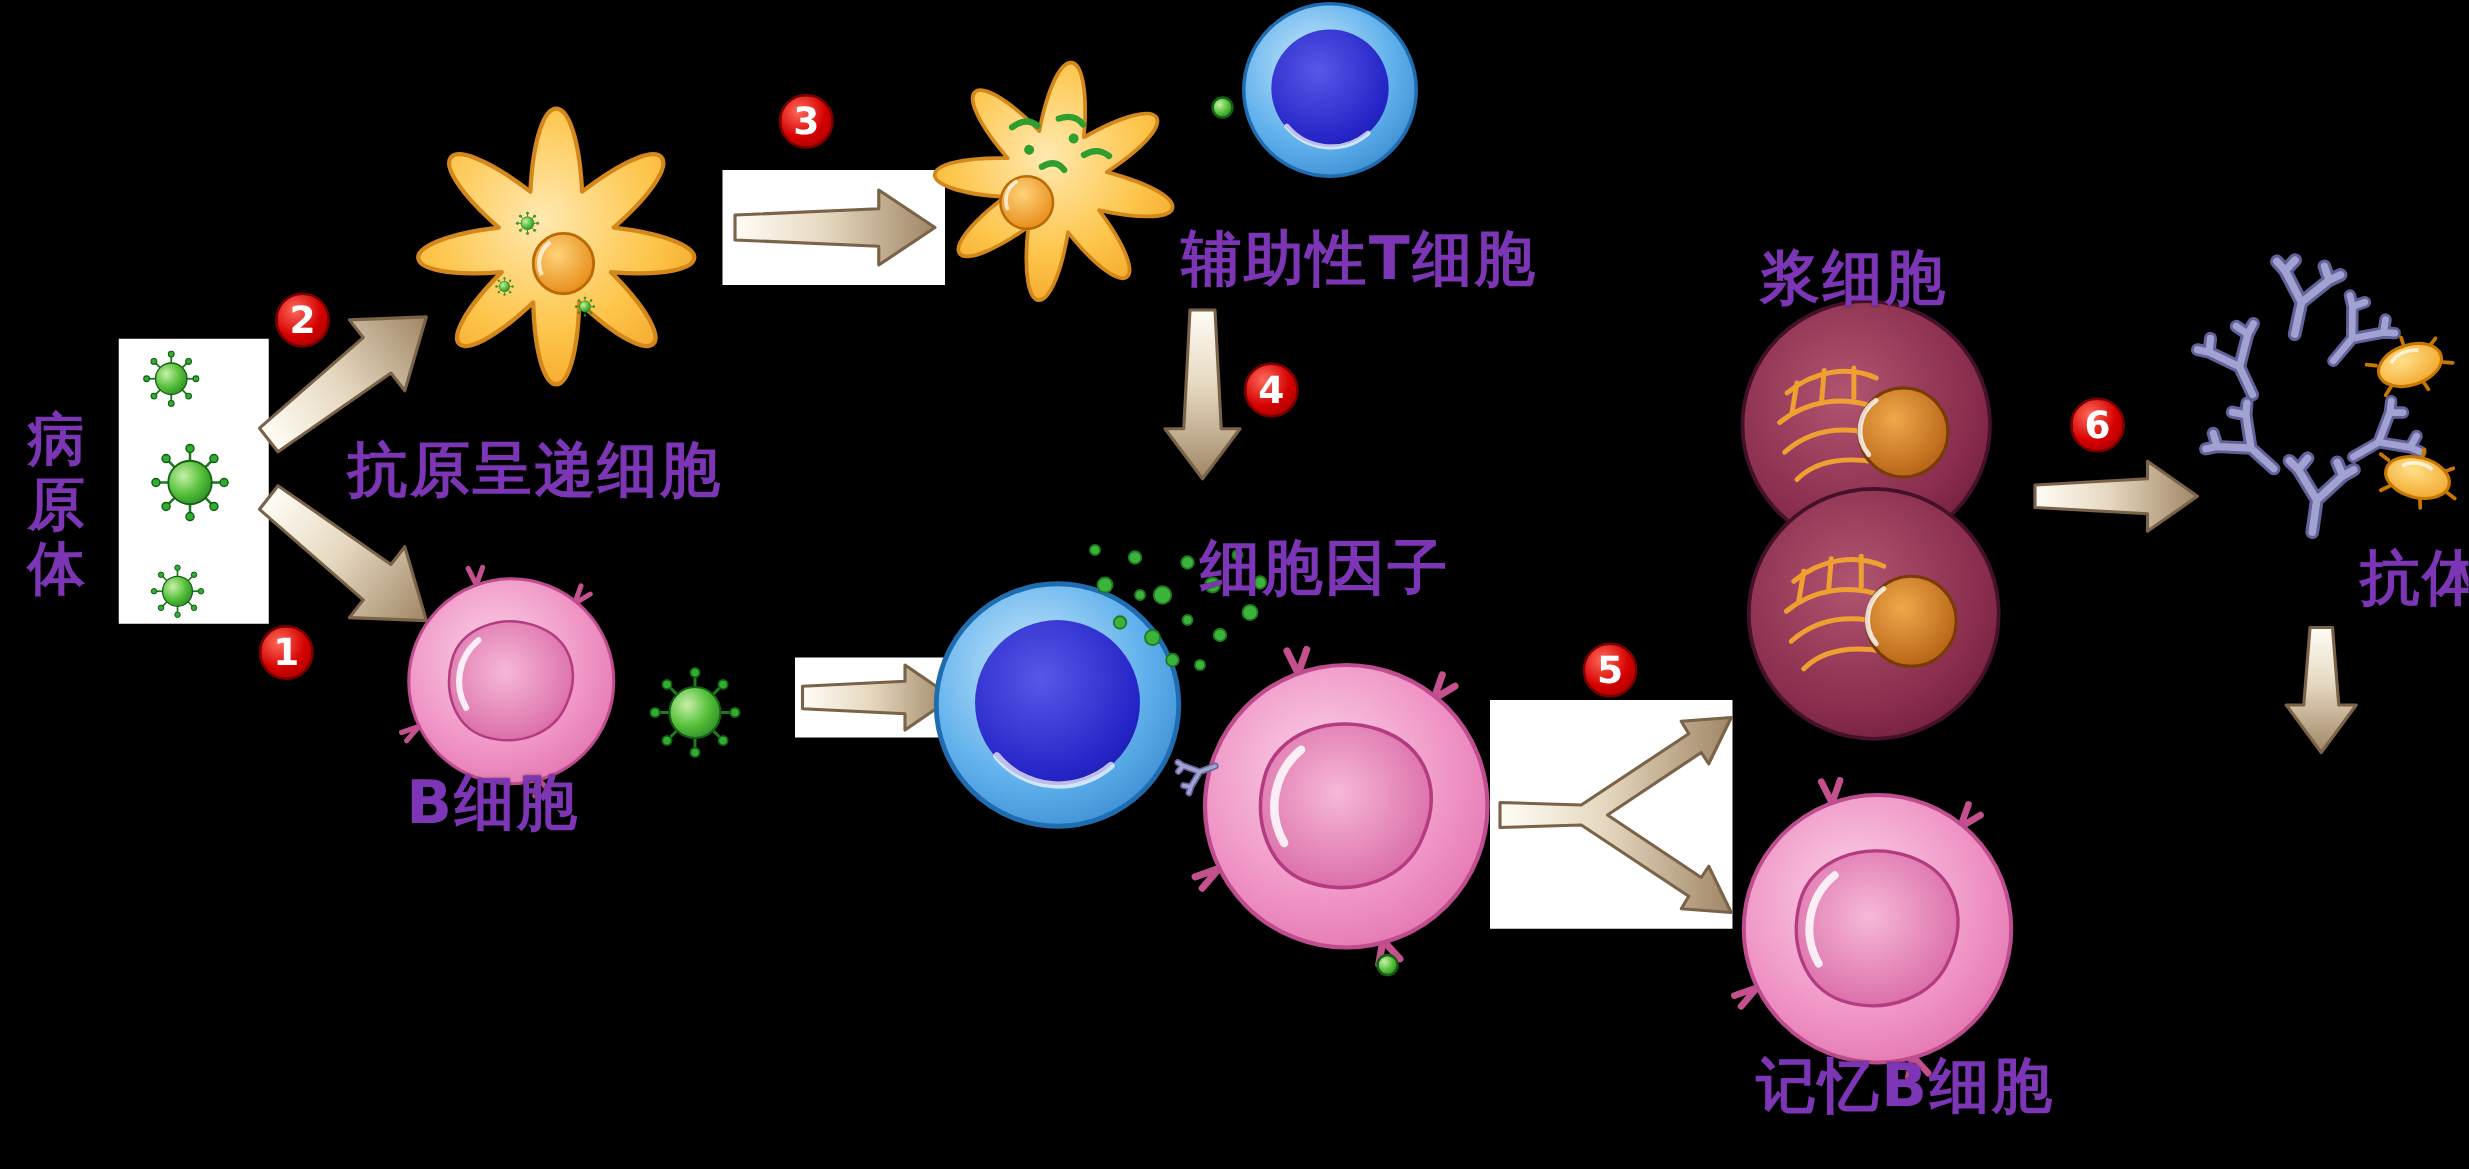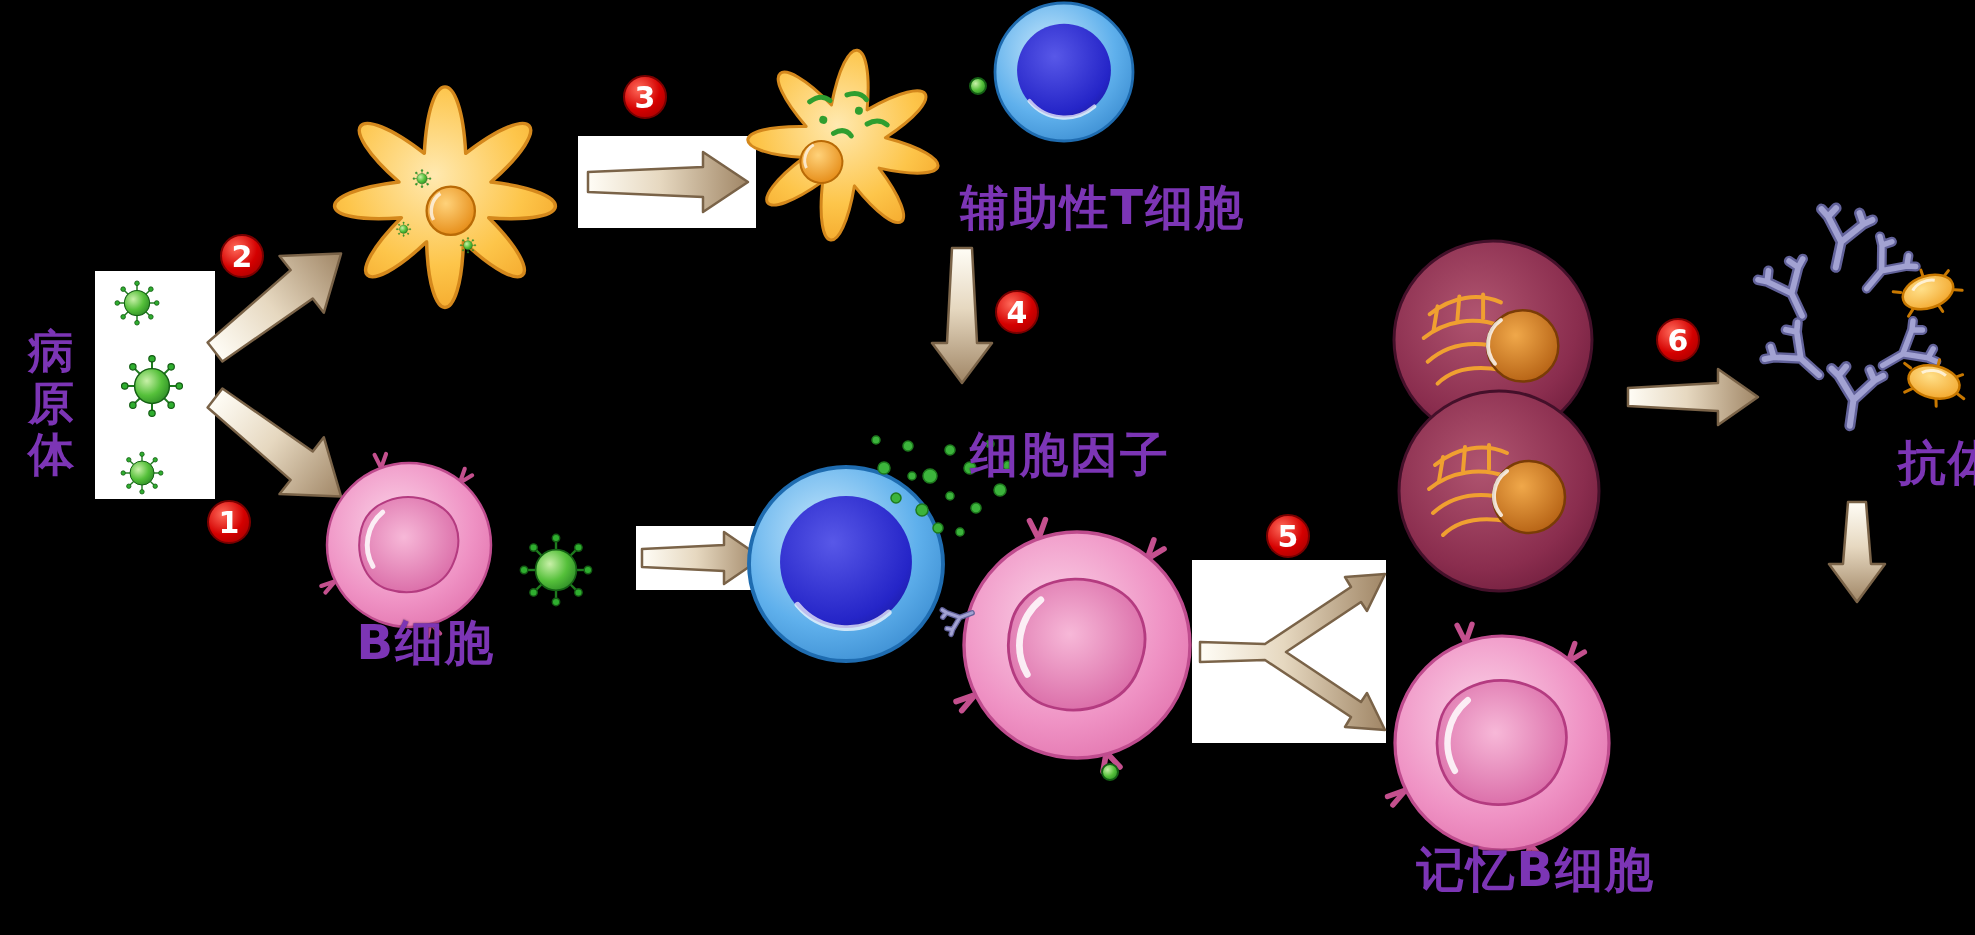--- a/index.html
+++ b/index.html
@@ -1,19 +1,19 @@
 <!DOCTYPE html>
 <html><head>
 <meta charset="utf-8">
 <style>
   html,body{margin:0;padding:0;background:#000;}
   #stage{position:relative;width:1975px;height:935px;background:#000;overflow:hidden;
          font-family:"DejaVu Sans",sans-serif;}
   #stage > svg.canvas{position:absolute;left:0;top:0;}
-  .label{position:absolute;color:#7c35b5;font-weight:bold;font-size:48px;text-align:right;
+  .label{position:absolute;color:#7c35b5;font-weight:bold;font-size:48px;text-align:left;
          line-height:1.12;letter-spacing:2px;text-shadow:0 0 2px rgba(0,0,0,.6);}
   .label.vertical{letter-spacing:0;word-break:break-all;margin-top:48px;}
   .step{position:absolute;width:44px;height:44px;border-radius:50%;box-sizing:border-box;
         background:radial-gradient(circle at 35% 30%, #ff6a5a, #d40000 55%, #9a0000);
         border:2px solid #7a0000;color:#fff;font-weight:bold;font-size:30px;
         display:flex;align-items:center;justify-content:center;}
 </style>
 </head>
 <body>
 
@@ -252,23 +252,25 @@
       <use href="#antibody" transform="translate(1884,268) rotate(40) scale(0.9)"></use>
       <use href="#antibody" transform="translate(1798,356) rotate(-48) scale(0.95)"></use>
       <use href="#antibody" transform="translate(1854,396) rotate(8)"></use>
       <use href="#antibody" transform="translate(1906,352) rotate(60) scale(0.9)"></use>
       <use href="#opath" transform="translate(1928,292) rotate(-18)"></use>
       <use href="#opath" transform="translate(1934,382) rotate(14)"></use>
     </g>
   </svg>
 
   <div class="label vertical" style="left:22px;top:278px;width:52px;font-size:46px">病原体</div>
+  <div class="label" style="left:278px;top:350px;width:352px">抗原呈递细胞</div>
   <div class="label" style="left:945px;top:181px;width:300px">辅助性T细胞</div>
   <div class="label" style="left:325px;top:616px;width:170px">B细胞</div>
   <div class="label" style="left:960px;top:428px;width:210px">细胞因子</div>
+  <div class="label" style="left:1408px;top:196px;width:170px">浆细胞</div>
   <div class="label" style="left:1888px;top:436px;width:110px">抗体</div>
   <div class="label" style="left:1405px;top:843px;width:250px">记忆B细胞</div>
 
   <div class="step" style="left:207px;top:500px">1</div>
   <div class="step" style="left:220px;top:234px">2</div>
   <div class="step" style="left:623px;top:75px">3</div>
   <div class="step" style="left:995px;top:290px">4</div>
   <div class="step" style="left:1266px;top:514px">5</div>
   <div class="step" style="left:1656px;top:318px">6</div>
 

